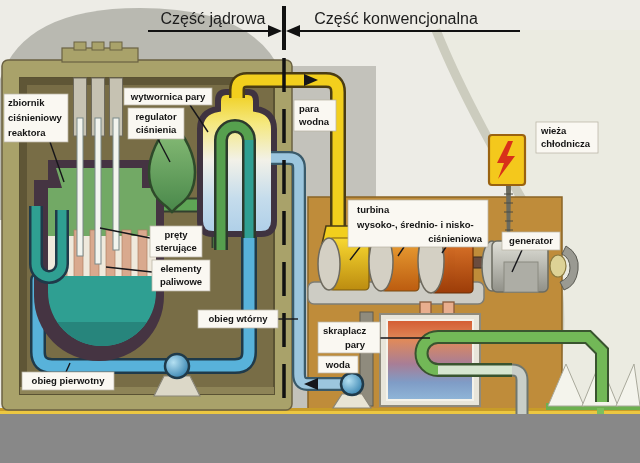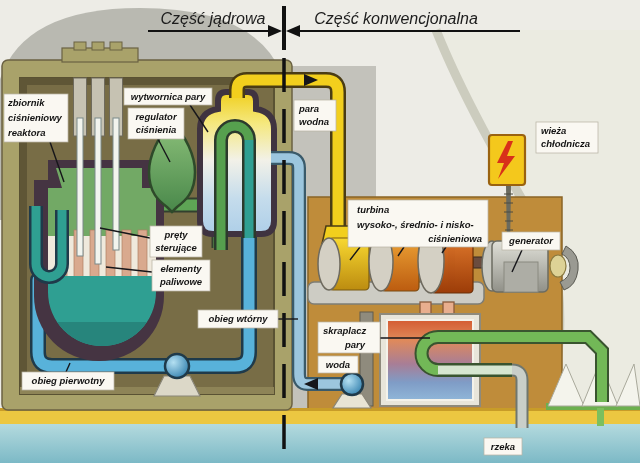--- a/index.html
+++ b/index.html
@@ -1,16 +1,16 @@
 <!DOCTYPE html>
 <html><head>
 <meta charset="utf-8">
 <style>
   html,body{margin:0;padding:0;background:#888;}
-  #stage{width:640px;height:463px;position:relative;overflow:hidden;font-style:italic;}
+  #stage{width:640px;height:414px;position:relative;overflow:hidden;}
   svg{display:block;}
   svg text{font-family:"Liberation Sans","DejaVu Sans",sans-serif;}
   .hdr{font-size:16px;font-weight:400;fill:#1c1c1c;}
   .lbl{font-size:9.5px;font-weight:700;fill:#141414;}
   .lblbox{fill:#faf8f2;stroke:#b9b5a6;stroke-width:0.75;}
   .ptr{stroke:#16161a;stroke-width:1.4;fill:none;}
 </style>
 </head>
 <body>
 

